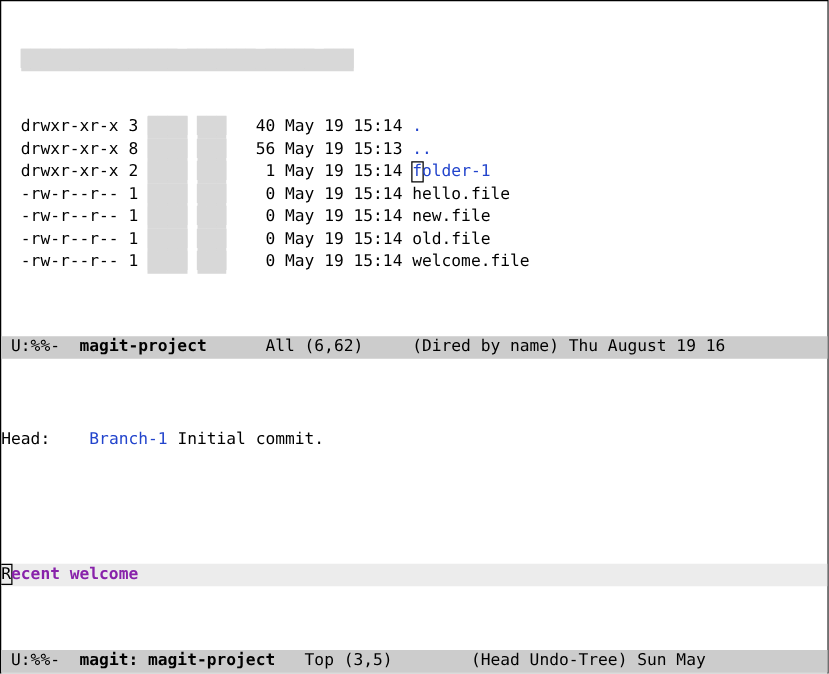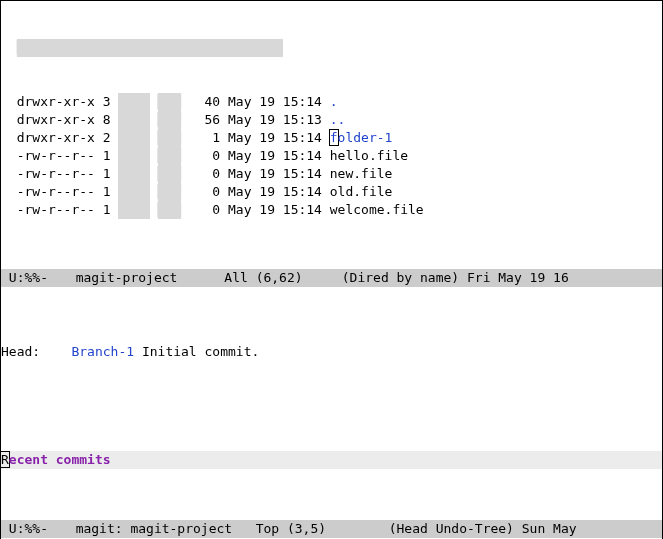--- a/index.html
+++ b/index.html
@@ -60,37 +60,37 @@
   .split-top {
     height: 266px;
     overflow: hidden;
   }
   .split-bottom {
     height: 213px;
     overflow: hidden;
     margin-top: 20px;
   }
   .row { white-space: pre; }
-  .buffername { font-weight: normal; margin-left: 12px; }
+  .buffername { font-weight: bold; }
 </style>
 </head>
 <body>
 
 <div class="frame">
 
   <div class="split-top buffer dired-buffer">
     <div class="row">  <span class="obscured">████████████████ ███████ █████ ███</span></div>
     <div id="dired-entries"><div class="row">  <span>drwxr-xr-x</span> <span>3</span> <span class="obscured">████</span> <span class="obscured">███</span> <span>  40</span> <span>May 19 15:14</span> <span class="blue">.</span></div><div class="row">  <span>drwxr-xr-x</span> <span>8</span> <span class="obscured">████</span> <span class="obscured">███</span> <span>  56</span> <span>May 19 15:13</span> <span class="blue">..</span></div><div class="row">  <span>drwxr-xr-x</span> <span>2</span> <span class="obscured">████</span> <span class="obscured">███</span> <span>   1</span> <span>May 19 15:14</span> <span class="cursor-box blue">f</span><span class="blue">older-1</span></div><div class="row">  <span>-rw-r--r--</span> <span>1</span> <span class="obscured">████</span> <span class="obscured">███</span> <span>   0</span> <span>May 19 15:14</span> <span class="">hello.file</span></div><div class="row">  <span>-rw-r--r--</span> <span>1</span> <span class="obscured">████</span> <span class="obscured">███</span> <span>   0</span> <span>May 19 15:14</span> <span class="">new.file</span></div><div class="row">  <span>-rw-r--r--</span> <span>1</span> <span class="obscured">████</span> <span class="obscured">███</span> <span>   0</span> <span>May 19 15:14</span> <span class="">old.file</span></div><div class="row">  <span>-rw-r--r--</span> <span>1</span> <span class="obscured">████</span> <span class="obscured">███</span> <span>   0</span> <span>May 19 15:14</span> <span class="">welcome.file</span></div></div>
   </div>
 
-  <div class="modeline"><span> U:%%-  </span><span class="buffername">magit-project</span><span>      All (6,62)     </span><span>(Dired by name)</span><span> Fri May 19 16</span></div>
+  <div class="modeline"><span> U:%%-  </span><span class="buffername">magit-project</span><span>      All (6,62)     </span><span>(Dired by name)</span><span> Thu August 19 16</span></div>
 
   <div class="split-bottom buffer">
     <div class="row"><span>Head:    </span><span class="blue">Branch-1</span><span> Initial commit.</span></div>
     <div class="row"> </div>
-    <div class="row section-head"><span class="cursor-box">R</span><span class="purple bold" id="magit-section-rest">ecent commits</span></div>
+    <div class="row section-head"><span class="cursor-box">R</span><span class="purple bold" id="magit-section-rest">ecent welcome</span></div>
   </div>
 
   <div class="modeline"><span> U:%%-  </span><span class="buffername">magit: magit-project</span><span>   Top (3,5)        </span><span>(Head Undo-Tree)</span><span> Sun May </span></div>
 
   <div class="minibuffer"></div>
 
 </div>
 
 </body></html>

